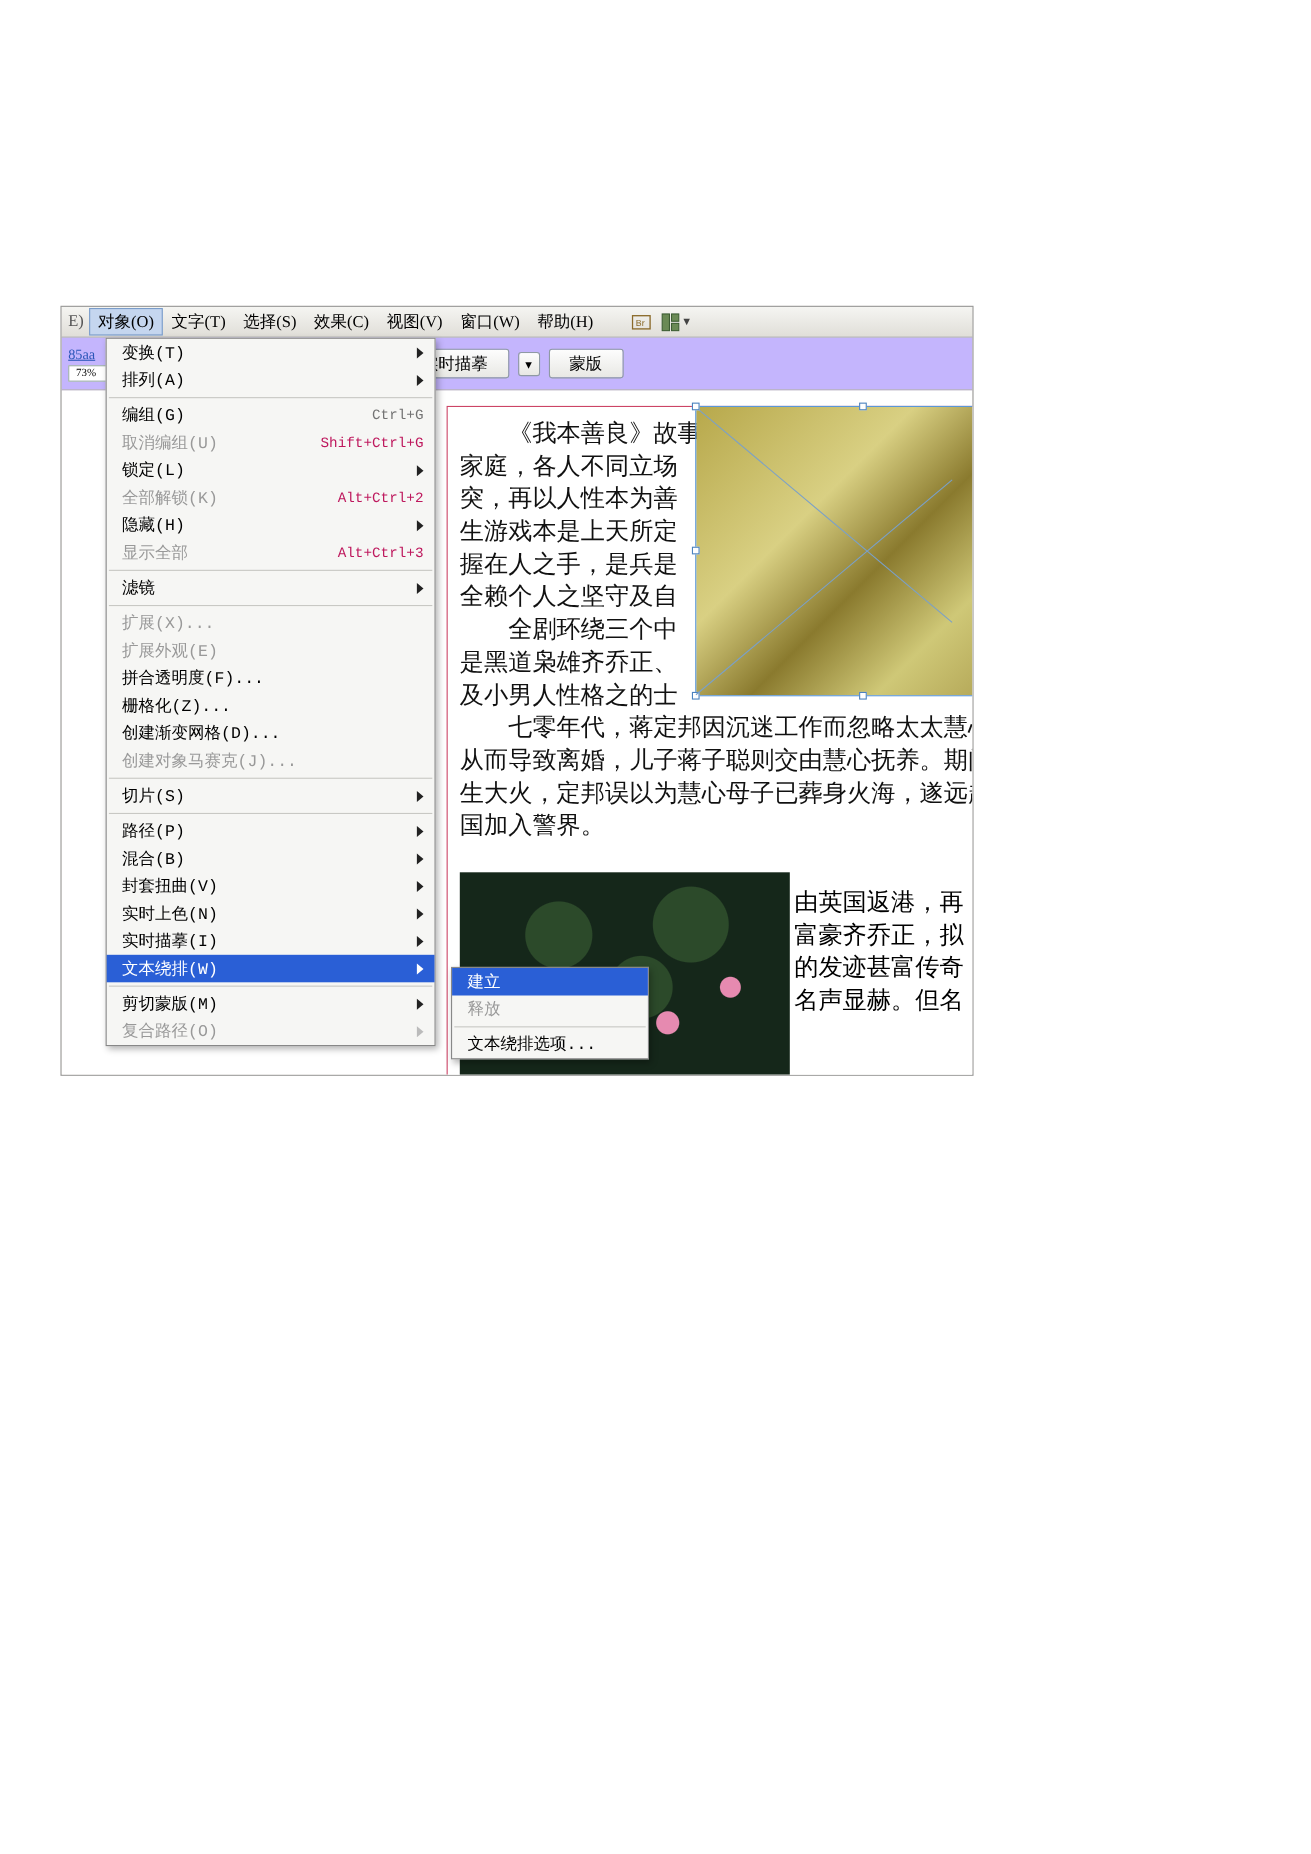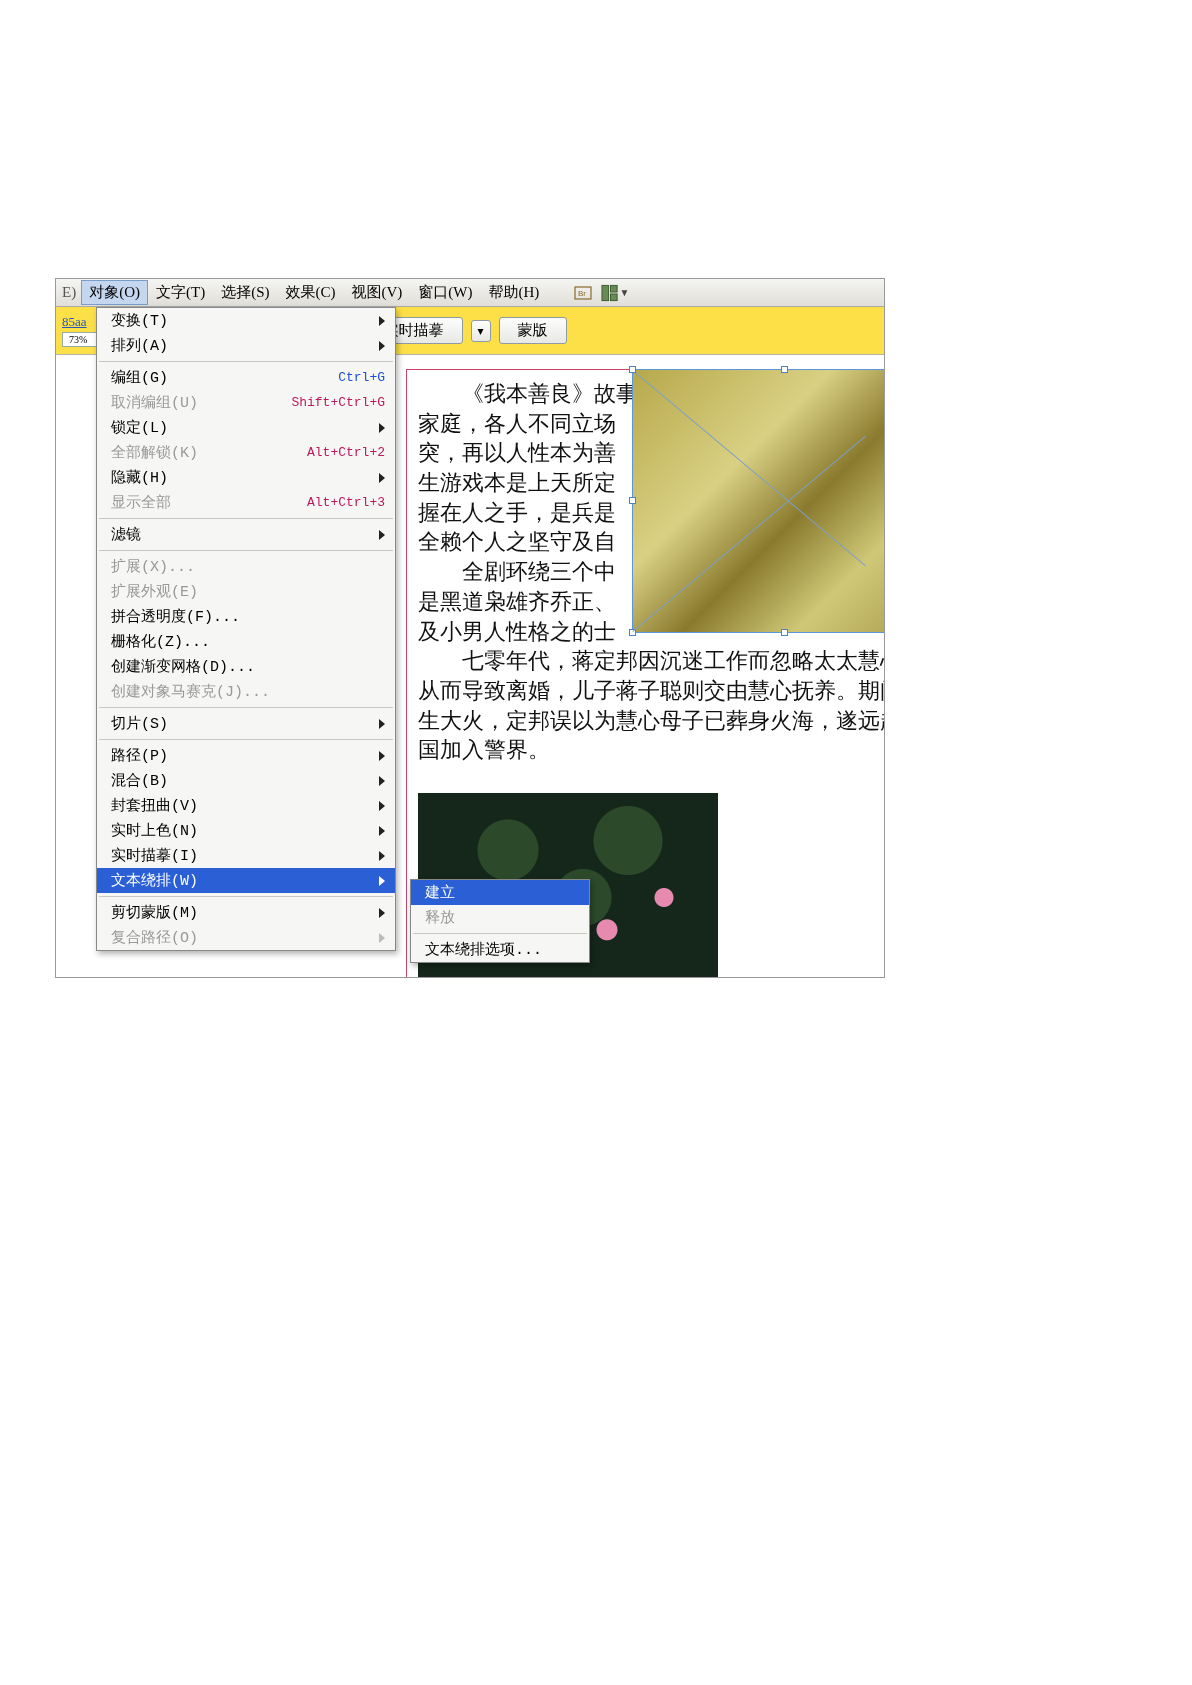--- a/index.html
+++ b/index.html
@@ -51,21 +51,21 @@
     display: flex; align-items: center; justify-content: center;
     margin: 0 2px;
   }
   .menubar-icon-btn svg { width: 18px; height: 18px; }
   .menubar-dd { font-size: 10px; color: #444; margin-left: 1px; }
   
   .optionsbar {
     display: flex;
     align-items: center;
     height: 48px;
-    background: #fde047;
+    background: #c4b5fd;
     border-bottom: 1px solid #b5b3ab;
     padding: 4px 6px;
     gap: 8px;
   }
   .opts-left {
     display: flex; flex-direction: column; gap: 2px;
     font-size: 13px;
   }
   .link-text { color: #2a56b8; text-decoration: underline; cursor: pointer; }
   .zoom-box {
@@ -178,21 +178,21 @@
   .menu-row {
     display: flex;
     align-items: center;
     padding: 3px 10px 3px 14px;
     cursor: pointer;
     position: relative;
     font-family: Liberation Mono, monospace;
   }
   .menu-row.disabled { color: #999; cursor: default; }
   .menu-row .label { flex: 1; }
-  .menu-row .shortcut { color: #1d4ed8; font-size: 13px; margin-left: 12px; }
+  .menu-row .shortcut { color: #737373; font-size: 13px; margin-left: 12px; }
   .menu-row.disabled .shortcut { color: #be185d; }
   .menu-row .arrow {
     width: 0; height: 0;
     border-top: 5px solid transparent;
     border-bottom: 5px solid transparent;
     border-left: 6px solid #222;
     margin-left: 8px;
   }
   .menu-row.disabled .arrow { border-left-color: #bbb; }
   .menu-row.highlight {
@@ -283,20 +283,26 @@
       <span class="handle h3"></span>
 
       <span class="handle h5"></span>
       <span class="handle h6"></span>
       <span class="handle h7"></span>
 
     </div>
 
     <div class="img-bottom"></div>
 
+    <div class="right-para">
+      <p>由英国返港，再</p>
+      <p>富豪齐乔正，拟</p>
+      <p>的发迹甚富传奇</p>
+      <p>名声显赫。但名</p>
+    </div>
   </div>
 
   <div class="menu-panel" id="object-menu">
       <div class="menu-row">
         <span class="label">变换(T)</span>
         <span class="arrow"></span>
       </div>
       <div class="menu-row">
         <span class="label">排列(A)</span>
         <span class="arrow"></span>

